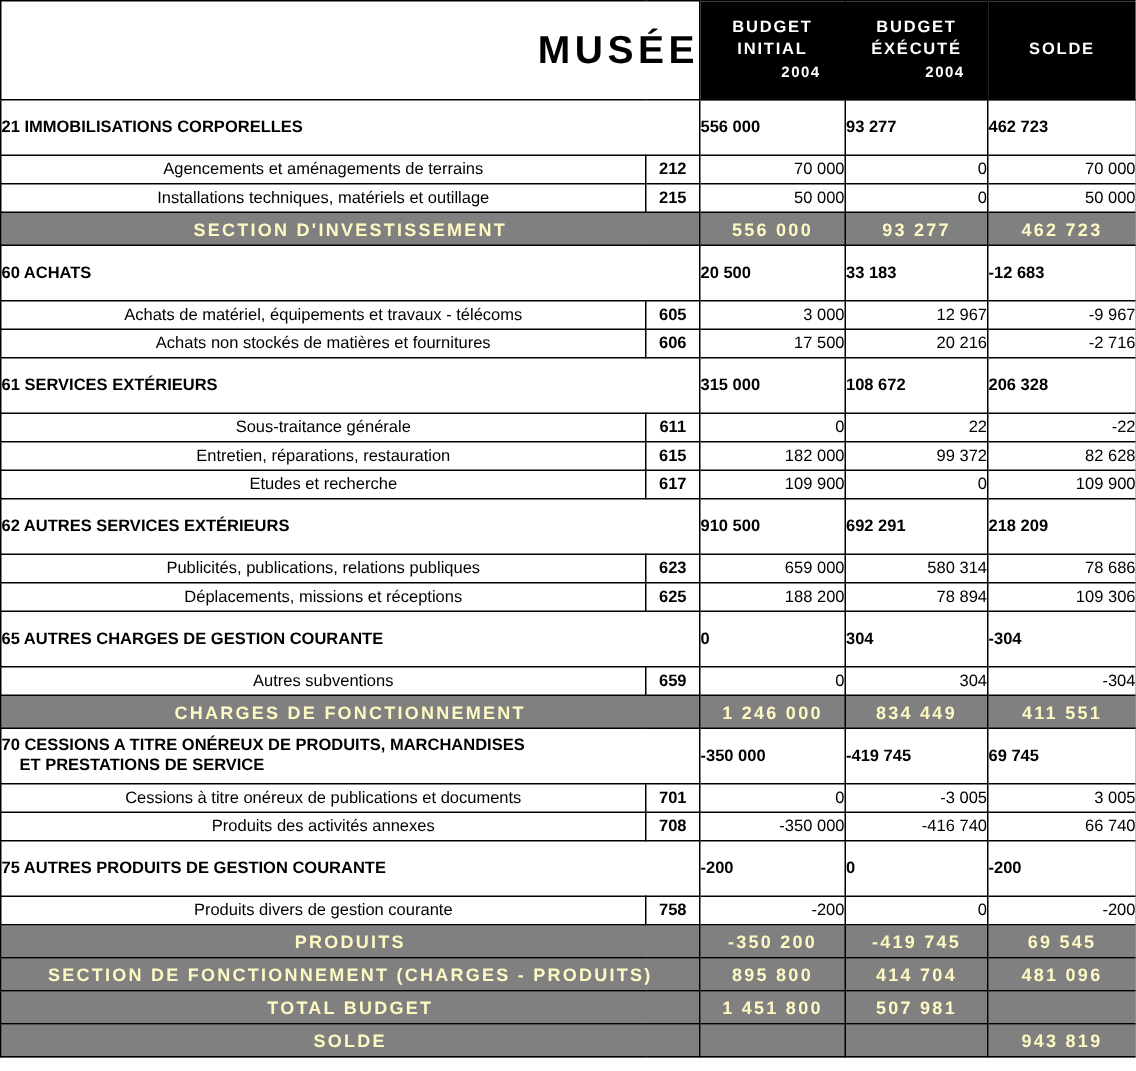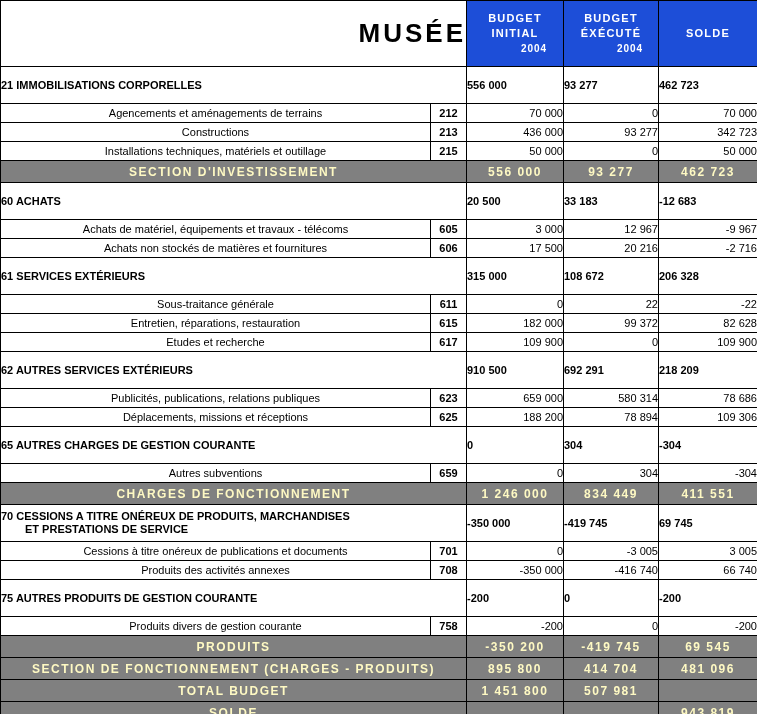--- a/index.html
+++ b/index.html
@@ -37,21 +37,21 @@
   .hdr-title {
     background: #ffffff;
     text-align: right;
     font-size: 26px;
     font-weight: bold;
     letter-spacing: 3px;
     height: 66px;
     color: #000;
   }
   .hdr-col {
-    background: #1d4ed8;
+    background: #000000;
     color: #ffffff;
     text-align: center;
     font-size: 11px;
     font-weight: bold;
     letter-spacing: 1.2px;
     line-height: 15px;
     height: 66px;
     padding: 0 4px;
   }
   .hdr-col .yr { font-size: 10px; letter-spacing: 1px; display:block;padding-left:38px; }
@@ -152,27 +152,20 @@
         <td class="num-main">462 723</td>
       </tr>
       <tr class="row-detail">
         <td class="lbl-detail">Agencements et aménagements de terrains</td>
         <td class="code">212</td>
         <td class="num">70 000</td>
         <td class="num">0</td>
         <td class="num">70 000</td>
       </tr>
       <tr class="row-detail">
-        <td class="lbl-detail">Constructions</td>
-        <td class="code">213</td>
-        <td class="num">436 000</td>
-        <td class="num">93 277</td>
-        <td class="num">342 723</td>
-      </tr>
-      <tr class="row-detail">
         <td class="lbl-detail">Installations techniques, matériels et outillage</td>
         <td class="code">215</td>
         <td class="num">50 000</td>
         <td class="num">0</td>
         <td class="num">50 000</td>
       </tr>
       <tr class="band">
         <td class="band-label" colspan="2">SECTION D'INVESTISSEMENT</td>
         <td class="band-num">556 000</td>
         <td class="band-num">93 277</td>
@@ -260,21 +253,21 @@
       </tr>
       <tr class="band">
         <td class="band-label" colspan="2">CHARGES DE FONCTIONNEMENT</td>
         <td class="band-num">1 246 000</td>
         <td class="band-num">834 449</td>
         <td class="band-num">411 551</td>
       </tr>
       <tr class="row-main">
         <td class="lbl-main two-line" colspan="2">
           <div>70 CESSIONS A TITRE ONÉREUX DE PRODUITS, MARCHANDISES</div>
-          <div style="padding-left:24px">ET PRESTATIONS DE SERVICE</div>
+          <div style="padding-left:12px">ET PRESTATIONS DE SERVICE</div>
         </td>
         <td class="num-main">-350 000</td>
         <td class="num-main">-419 745</td>
         <td class="num-main">69 745</td>
       </tr>
       <tr class="row-detail">
         <td class="lbl-detail">Cessions à titre onéreux de publications et documents</td>
         <td class="code">701</td>
         <td class="num">0</td>
         <td class="num">-3 005</td>

